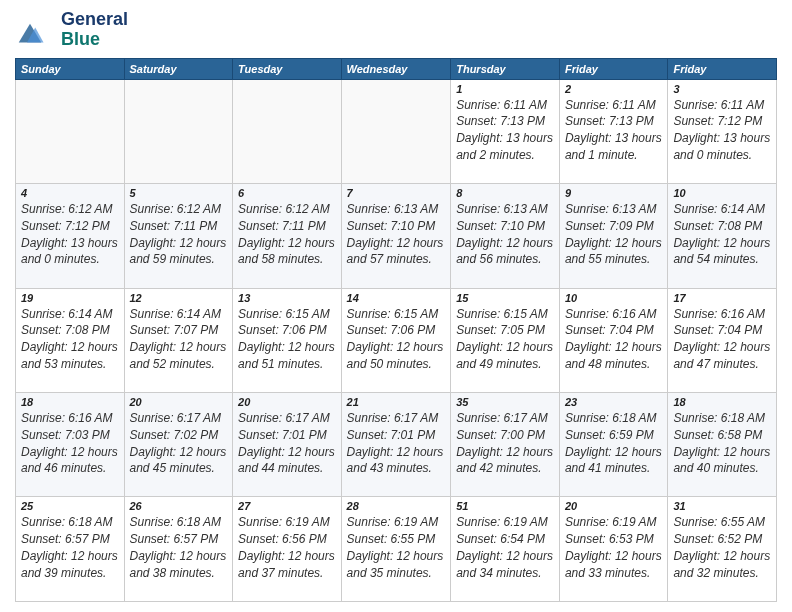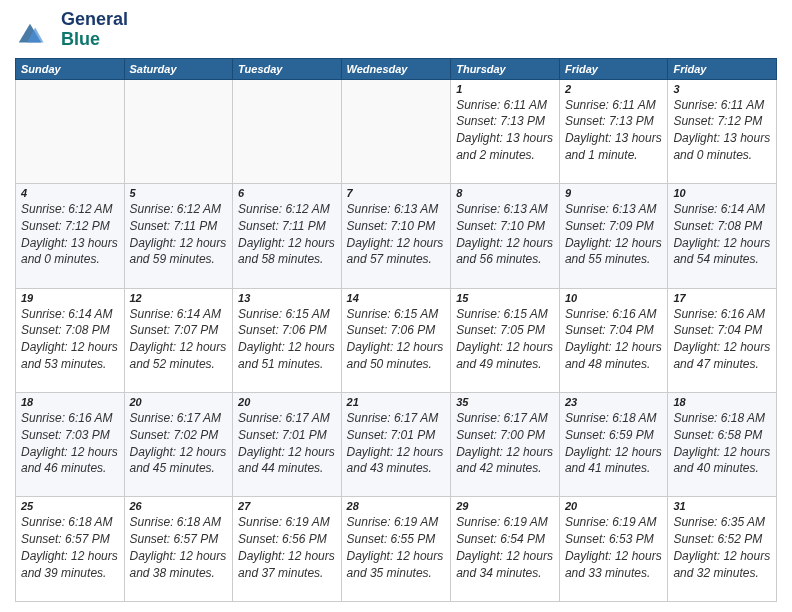--- a/index.html
+++ b/index.html
@@ -333,36 +333,36 @@
 and 37 minutes.</div>
           </td>
           <td>
             <span class="day-number">28</span>
             <div class="day-info" style="white-space: pre-line;">Sunrise: 6:19 AM
 Sunset: 6:55 PM
 Daylight: 12 hours
 and 35 minutes.</div>
           </td>
           <td>
-            <span class="day-number">29</span>
+            <span class="day-number">51</span>
             <div class="day-info" style="white-space: pre-line;">Sunrise: 6:19 AM
 Sunset: 6:54 PM
 Daylight: 12 hours
 and 34 minutes.</div>
           </td>
           <td>
             <span class="day-number">20</span>
             <div class="day-info" style="white-space: pre-line;">Sunrise: 6:19 AM
 Sunset: 6:53 PM
 Daylight: 12 hours
 and 33 minutes.</div>
           </td>
           <td>
             <span class="day-number">31</span>
-            <div class="day-info" style="white-space: pre-line;">Sunrise: 6:35 AM
+            <div class="day-info" style="white-space: pre-line;">Sunrise: 6:55 AM
 Sunset: 6:52 PM
 Daylight: 12 hours
 and 32 minutes.</div>
           </td>
         </tr>
       </tbody>
   </table>
 </div>
 
 </body></html>

